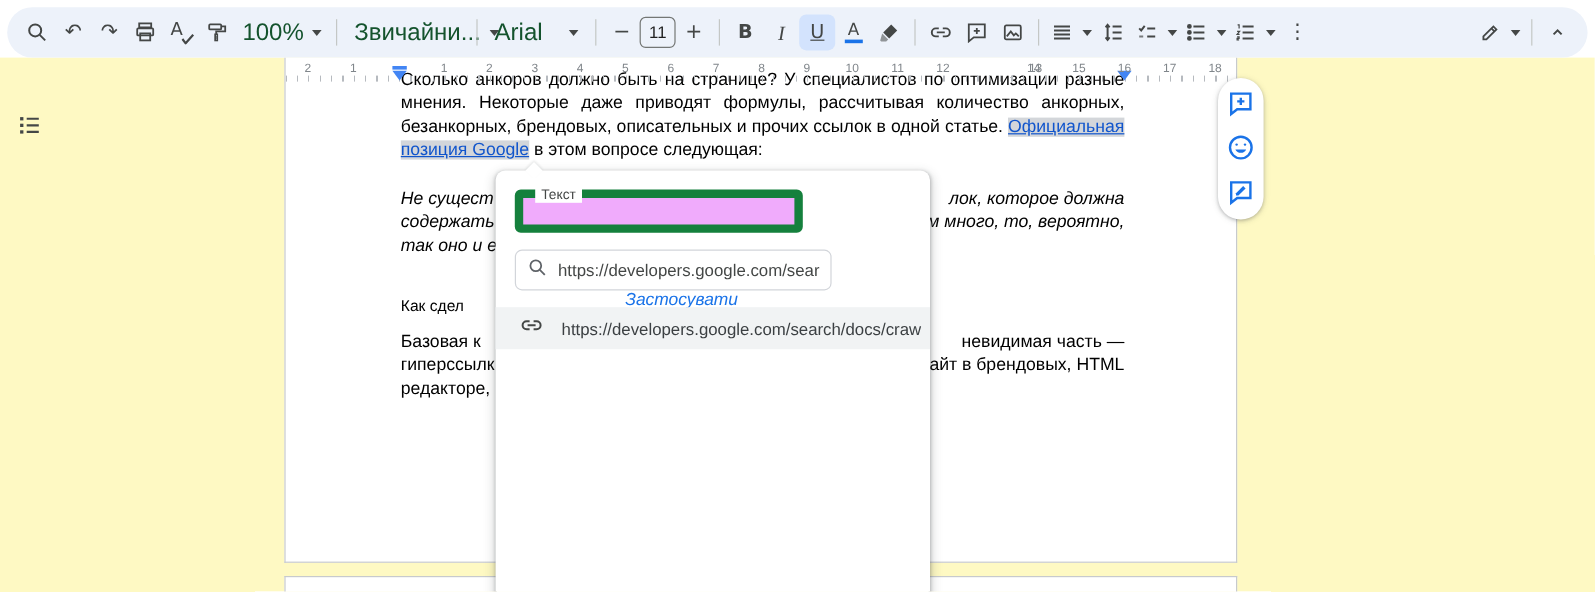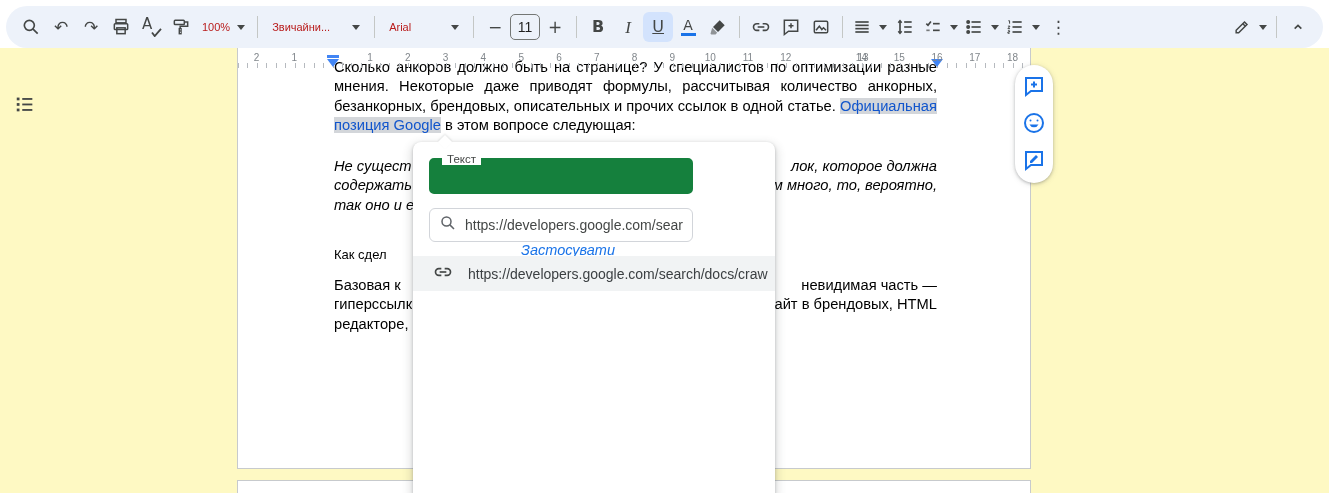--- a/index.html
+++ b/index.html
@@ -12,21 +12,21 @@
     background:#edf2fa; border-radius:21px; display:flex; align-items:center;
     padding:0 10px; z-index:30; }
   .tbtn { height:30px; min-width:30px; border:none; background:transparent; border-radius:6px;
     display:flex; align-items:center; justify-content:center; color:#444746; font-size:16px;
     gap:3px; padding:0 3px; cursor:pointer; }
   .tbtn svg { display:block; }
   .glyph { font-size:17px; line-height:1; color:#444746; font-family:"DejaVu Sans",sans-serif; }
   .tdiv { width:1px; height:22px; background:#c4c7c5; margin:0 6px; flex:none; }
   .caret { width:0; height:0; border-left:4px solid transparent; border-right:4px solid transparent;
     border-top:5px solid #444746; margin-left:4px; }
-  .tlabel { font-size:11px; color:#b91c1c; }
+  .tlabel { font-size:20px; color:#14532d; }
   .zoomctl { padding:0 6px; }
   .stylesctl { width:104px; justify-content:space-between; padding:0 8px; }
   .fontctl { width:86px; justify-content:space-between; padding:0 8px; }
   .sizebox { width:30px; height:26px; border:1px solid #747775; border-radius:5px; background:transparent;
     font-size:14px; color:#1f1f1f; display:flex; align-items:center; justify-content:center; }
   .b-bold { font-weight:bold; font-size:16px; }
   .b-italic { font-style:italic; font-family:"Liberation Serif",serif; font-size:17px; }
   .b-under { text-decoration:underline; font-size:16px; }
   .active-btn { background:#d3e3fd; }
   .textcolor { display:flex; flex-direction:column; align-items:center; line-height:1; }
@@ -48,42 +48,42 @@
   .ind-tri { position:absolute; width:0; height:0; border-left:6px solid transparent;
     border-right:6px solid transparent; border-top:8px solid #4285f4; top:9px; }
   .ind-bar { position:absolute; width:12px; height:3px; background:#4285f4; top:5px; }
 
   
   .doc { position:absolute; left:0; top:0; width:794px; height:421px; color:#000; }
   .para { position:absolute; left:96px; width:603px; font-size:14.7px; line-height:19.4px; }
   .jline { text-align:justify; text-align-last:justify; }
   .frag { display:flex; justify-content:space-between; font-style:italic; }
   .frag3 { display:flex; justify-content:space-between; }
-  .doclink { color:#1155cc; background:#d3d6da; }
+  .doclink { color:#1155cc; text-decoration:underline; background:#d3d6da; }
   .h2 { position:absolute; left:96px; font-size:13px; line-height:26px; color:#000; }
 
   
   .outline-btn { position:absolute; left:10px; top:90px; width:30px; height:30px; border:none;
     background:transparent; z-index:8; cursor:pointer; }
 
   
   .pill { position:absolute; left:1015px; top:65px; width:38px; height:118px; background:#fff;
     border-radius:19px; box-shadow:0 1px 3px rgba(60,64,67,.3),0 1px 6px rgba(60,64,67,.15);
     display:flex; flex-direction:column; align-items:center; justify-content:space-between;
     padding:9px 0; z-index:12; }
   .pill button { width:26px; height:26px; border:none; background:transparent; cursor:pointer; padding:0; }
 
   
   .popup { position:absolute; left:413px; top:142px; width:362px; height:358px; background:#fff;
     border-radius:8px; box-shadow:0 1px 3px rgba(60,64,67,.3),0 4px 8px 3px rgba(60,64,67,.15);
     z-index:20; }
   .notch { position:absolute; left:27px; top:-5px; width:10px; height:10px; background:#fff;
     transform:rotate(45deg); box-shadow:-1px -1px 2px rgba(60,64,67,.12); }
-  .tfield { position:absolute; left:16px; top:16px; width:264px; height:36px;
-    border:3px solid #15803d; border-radius:5px; background:#15803d; }
+  .tfield { position:absolute; left:16px; top:16px; width:240px; height:36px;
+    border:7px solid #15803d; border-radius:5px; background:#f0abfc; }
   .tfield .flabel { position:absolute; left:10px; top:-8px; background:#fff; padding:0 5px;
     font-size:11.5px; color:#444746; }
   .tfield .selwrap { position:absolute; left:10px; top:7px; font-size:14.5px; color:#202124;
     background:#c9ddfb; white-space:nowrap; }
   .urlrow { position:absolute; left:16px; top:66px; display:flex; align-items:center;flex-direction:column; }
   .urlbox { width:264px; height:34px; border:1px solid #d2d5da; border-radius:6px; display:flex;
     align-items:center; padding:0 9px; gap:8px; background:#fff; }
   .urlbox .urltext { font-size:14px; color:#444746; white-space:nowrap; overflow:hidden; width:218px; }
   .applybtn { margin-left:14px; border:none; background:transparent; color:#1a73e8; font-size:14.5px;
     white-space:nowrap; cursor:pointer; font-family:inherit;font-style:italic; }

